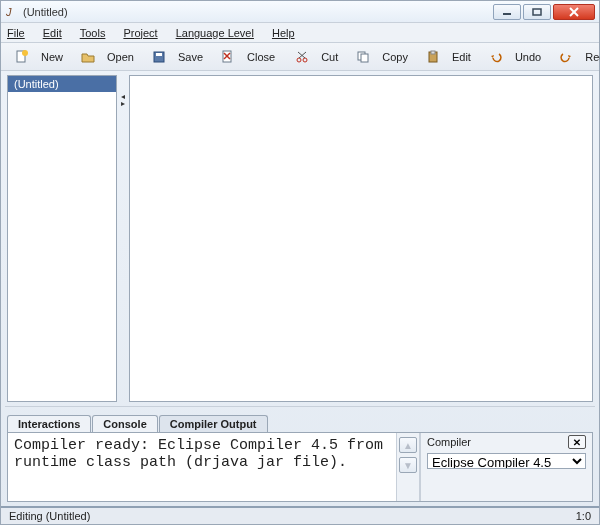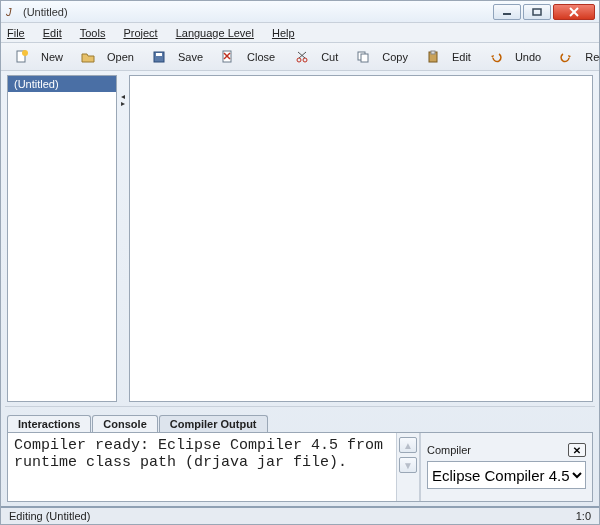--- a/index.html
+++ b/index.html
@@ -170,28 +170,28 @@
   color: #b7bec9;
   font-size: 10px;
 }
 .compiler {
   width: 172px;
   background: #eef2f7;
   border-left: 1px solid #c8d0da;
   padding: 2px 6px;
   display: flex; flex-direction: column; gap: 4px;
 }
-.compiler .hdr { display:flex; align-items:center;margin-top:8px; }
+.compiler .hdr { display:flex; align-items:center; }
 .compiler .hdr .ttl { flex:1; color:#222; }
 .compiler .closex {
   width: 18px; height: 14px; border:1px solid #555; background:#f5f7fa; border-radius:2px;
   display:flex;align-items:center;justify-content:center; font-weight:bold; font-size:10px;
 }
 .compiler select {
-  font-size: 15px; width: 100%; height: 28px;
+  font-size: 13px; width: 100%; height: 16px;
   border: 1px solid #9aa7b6; background: #fff;
 }
 .compiler label { display:flex; align-items:center; gap:4px; color:#222; }
 .statusbar {
   height: 18px;
   border-top: 2px solid #8fa0b3;
   background: #e6ebf2;
   display:flex; align-items:center;
   padding: 0 8px;
   color: #222;

